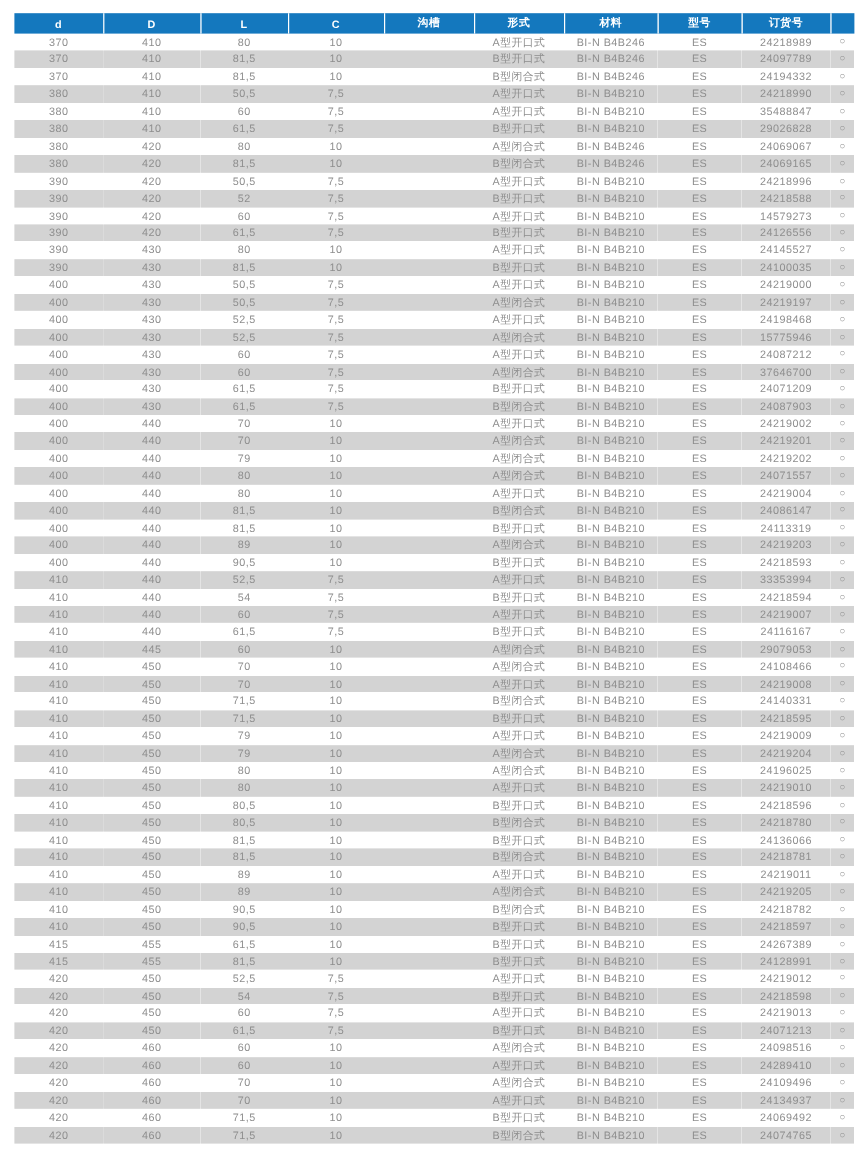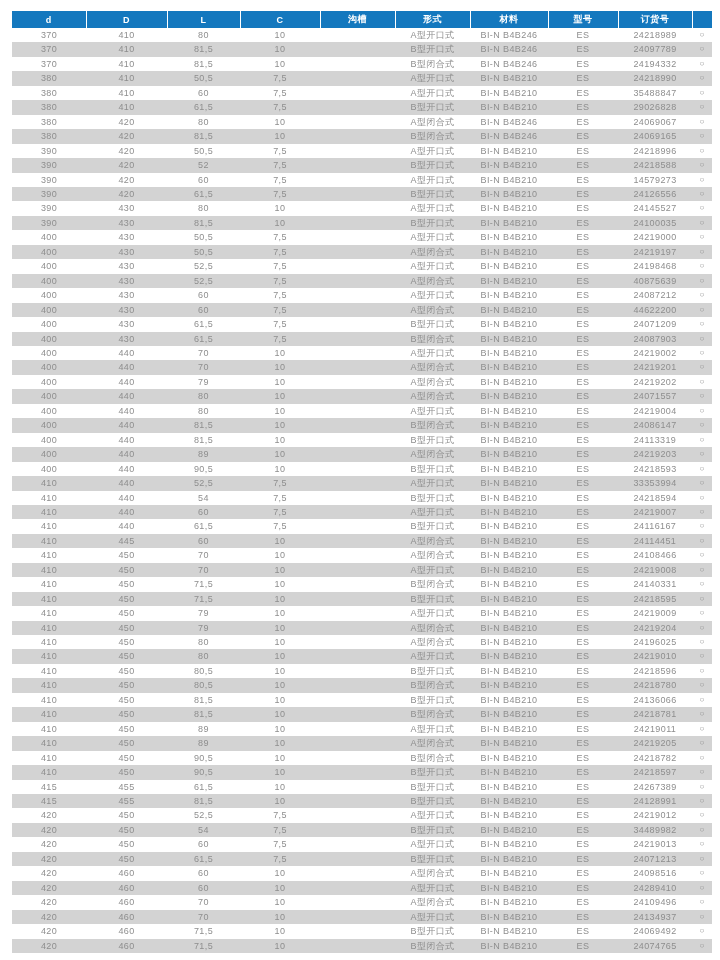--- a/index.html
+++ b/index.html
@@ -284,21 +284,21 @@
 
   <tr>
     <td>400</td>
     <td>430</td>
     <td>52,5</td>
     <td>7,5</td>
     <td></td>
     <td>A型闭合式</td>
     <td>BI-N B4B210</td>
     <td>ES</td>
-    <td>40875639</td>
+    <td>15775946</td>
     <td class="avail">○</td>
   </tr>
 
   <tr>
     <td>400</td>
     <td>430</td>
     <td>60</td>
     <td>7,5</td>
     <td></td>
     <td>A型开口式</td>
@@ -310,21 +310,21 @@
 
   <tr>
     <td>400</td>
     <td>430</td>
     <td>60</td>
     <td>7,5</td>
     <td></td>
     <td>A型闭合式</td>
     <td>BI-N B4B210</td>
     <td>ES</td>
-    <td>44622200</td>
+    <td>37646700</td>
     <td class="avail">○</td>
   </tr>
 
   <tr>
     <td>400</td>
     <td>430</td>
     <td>61,5</td>
     <td>7,5</td>
     <td></td>
     <td>B型开口式</td>
@@ -518,21 +518,21 @@
 
   <tr>
     <td>410</td>
     <td>445</td>
     <td>60</td>
     <td>10</td>
     <td></td>
     <td>A型闭合式</td>
     <td>BI-N B4B210</td>
     <td>ES</td>
-    <td>24114451</td>
+    <td>29079053</td>
     <td class="avail">○</td>
   </tr>
 
   <tr>
     <td>410</td>
     <td>450</td>
     <td>70</td>
     <td>10</td>
     <td></td>
     <td>A型闭合式</td>
@@ -778,21 +778,21 @@
 
   <tr>
     <td>420</td>
     <td>450</td>
     <td>54</td>
     <td>7,5</td>
     <td></td>
     <td>B型开口式</td>
     <td>BI-N B4B210</td>
     <td>ES</td>
-    <td>34489982</td>
+    <td>24218598</td>
     <td class="avail">○</td>
   </tr>
 
   <tr>
     <td>420</td>
     <td>450</td>
     <td>60</td>
     <td>7,5</td>
     <td></td>
     <td>A型开口式</td>

